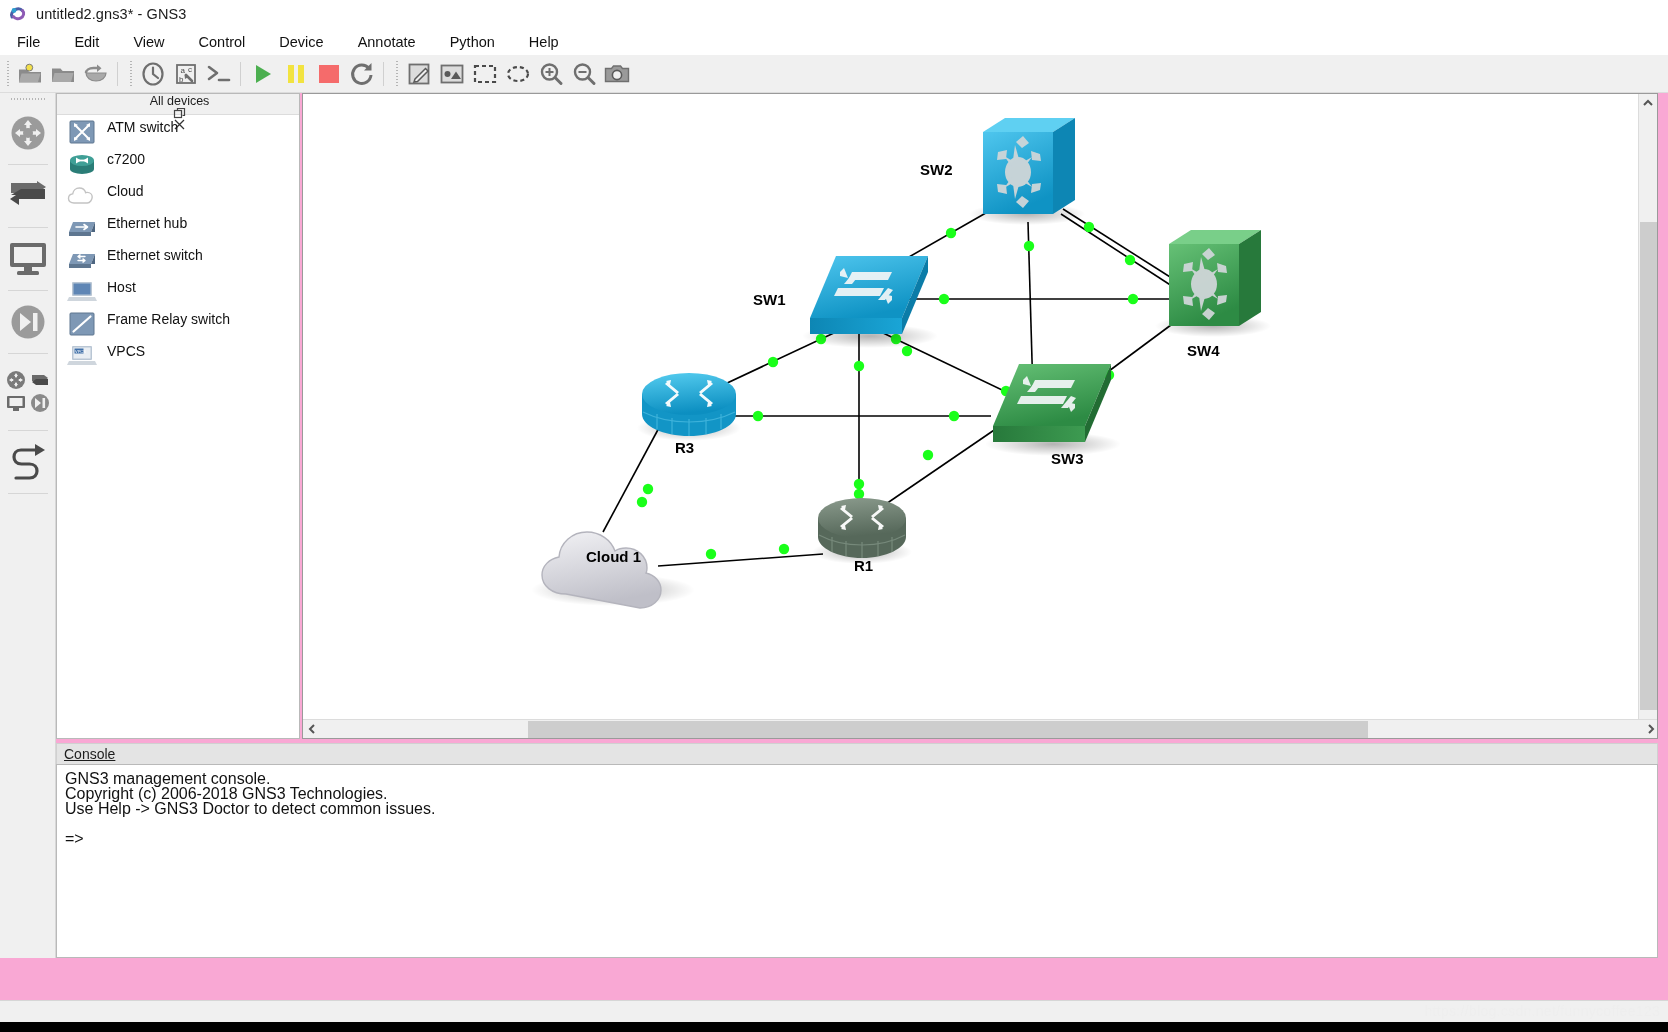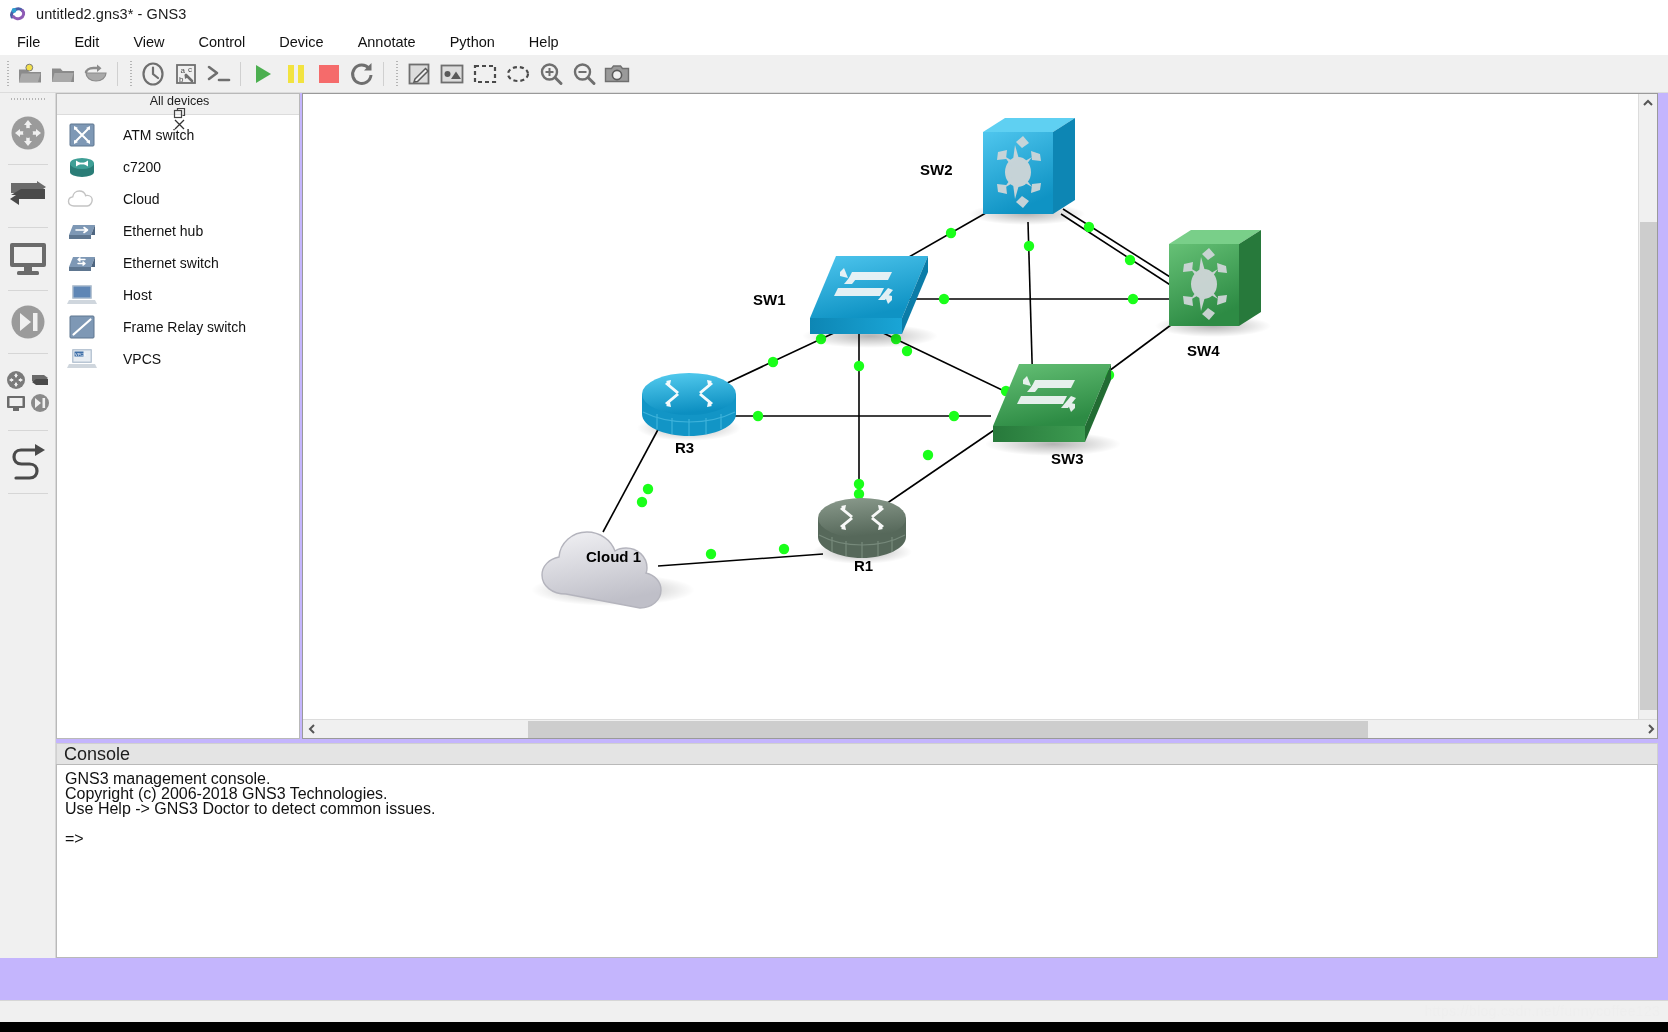--- a/index.html
+++ b/index.html
@@ -3,21 +3,21 @@
 <meta charset="utf-8">
 <style>
   * { box-sizing: border-box; }
   html, body { margin:0; padding:0; }
   body {
     width:1668px; height:1032px;
     font-family:"Liberation Sans", sans-serif;
     background:#ffffff; overflow:hidden;
     -webkit-font-smoothing:antialiased;
   }
-  .app { position:relative; width:1668px; height:1032px; background:#c4b5fd; }
+  .app { position:relative; width:1668px; height:1032px; background:#f9a8d4; }
 
   
   .titlebar { position:absolute; left:0; top:0; width:1668px; height:28px;
               background:#ffffff; display:flex; align-items:center; padding-left:8px; }
   .titlebar .appicon { width:20px; height:20px; margin-right:8px; position:relative; flex:0 0 auto; }
   .titlebar .title { font-size:14.5px; color:#1a1a1a; letter-spacing:.1px; }
 
   
   .menubar { position:absolute; left:0; top:28px; width:1668px; height:27px;
              background:#ffffff; display:flex; align-items:center; padding-left:6px;gap:12px; }
@@ -44,21 +44,21 @@
   .devsep { width:40px; height:1px; background:#d6d6d6; margin:2px auto; }
 
   
   .dock { position:absolute; left:56px; top:93px; width:244px; height:646px;
           background:#ffffff; border:1px solid #b9b9b9; }
   .dock-title { height:21px; background:#f0f0f0; border-bottom:1px solid #dcdcdc;
                 display:flex; align-items:center; padding:0 4px 0 7px;flex-direction:column; }
   .dock-title .lbl { font-size:12.5px; color:#1d1d1d; flex:1; }
   .dock-btn { width:16px; height:16px; display:flex; align-items:center; justify-content:center; cursor:default; }
   .dock-list { padding:4px 0 0 6px; }
-  .dock-item { display:flex; align-items:center; height:32px; cursor:default; padding-left:4px;gap:16px; }
+  .dock-item { display:flex; align-items:flex-start; height:32px; cursor:default; padding-left:4px; }
   .dock-item .ico { width:30px; height:26px; margin-right:10px; flex:0 0 auto;
                     display:flex; align-items:center; justify-content:center; }
   .dock-item .nm { font-size:14px; color:#111; }
 
   
   .canvas-wrap { position:absolute; left:302px; top:93px; width:1356px; height:646px;
                  background:#ffffff; border:1px solid #9a9a9a; overflow:hidden; }
   .canvas { position:absolute; left:0; top:0; width:1335px; height:624px; background:#fff; }
 
   .vscroll { position:absolute; right:0; top:0; width:19px; height:627px; background:#f0f0f0;
@@ -69,21 +69,21 @@
              border-top:1px solid #dcdcdc; }
   .hscroll .arrow { position:absolute; top:0; width:17px; height:18px;
                     display:flex; align-items:center; justify-content:center; }
   .hthumb { position:absolute; left:225px; top:1px; width:840px; height:17px; background:#cdcdcd; }
 
   
   .console-dock { position:absolute; left:56px; top:743px; width:1602px; height:215px;
                   background:#fff; }
   .console-title { height:21px; background:#e4e4e4; border:1px solid #d0d0d0; border-bottom:none;
                    display:flex; align-items:center; padding-left:7px; }
-  .console-title .lbl { font-size:18px; color:#1d1d1d; }
+  .console-title .lbl { font-size:14px; color:#1d1d1d;text-decoration:underline; }
   .console-body { height:194px; border:1px solid #b9b9b9; background:#fff;
                   padding:6px 8px; overflow:hidden; }
   .console-line { font-size:16px; color:#111; line-height:15px; white-space:pre; }
 
   
   .statusbar { position:absolute; left:0; bottom:10px; width:1668px; height:22px;
                background:#f0f0f0; border-top:1px solid #d6d6d6; }
   .watermark { position:absolute; right:8px; top:2px; font-size:14px; color:#eeeeee; letter-spacing:.3px; }
   .bottomblack { position:absolute; left:0; bottom:0; width:1668px; height:10px; background:#000; }
 

